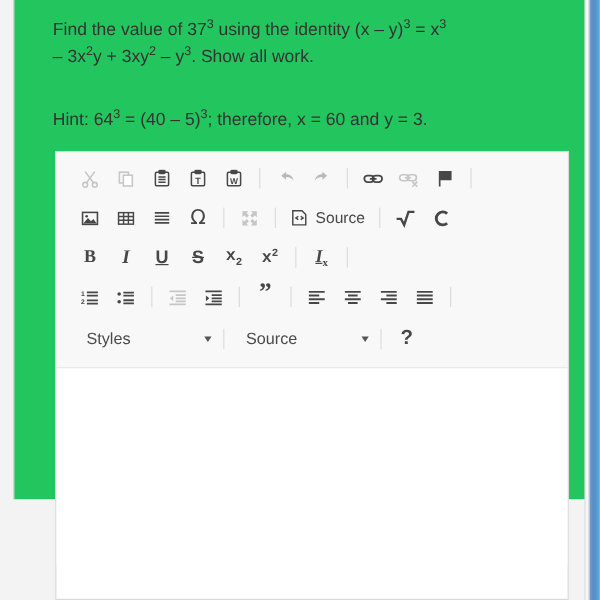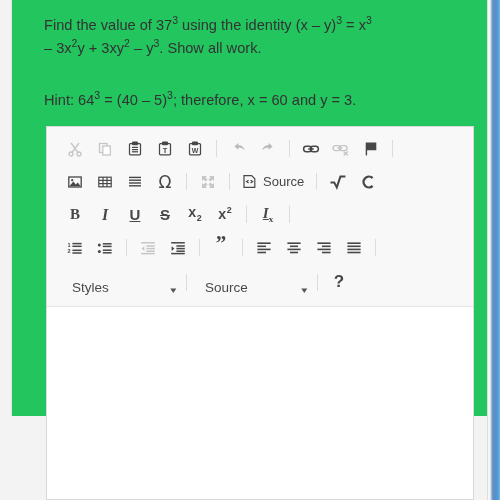--- a/index.html
+++ b/index.html
@@ -134,21 +134,21 @@
     align-items: center;
     color: #474747;
     font-size: 13px;
     padding: 0 6px;
     flex: 0 0 auto;
     white-space: nowrap;
   }
   .tb-btn-wide .lbl { margin-left: 6px; }
   .tb-combo {
     display: flex;
-    align-items: flex-end;
+    align-items: center;
     justify-content: space-between;
     height: 26px;
     font-size: 13.5px;
     color: #4a4a4a;
     flex: 0 0 auto;
     padding: 0 4px 0 12px;
     box-sizing: border-box;
   }
   .tb-combo .caret {
     margin-left: 16px;

